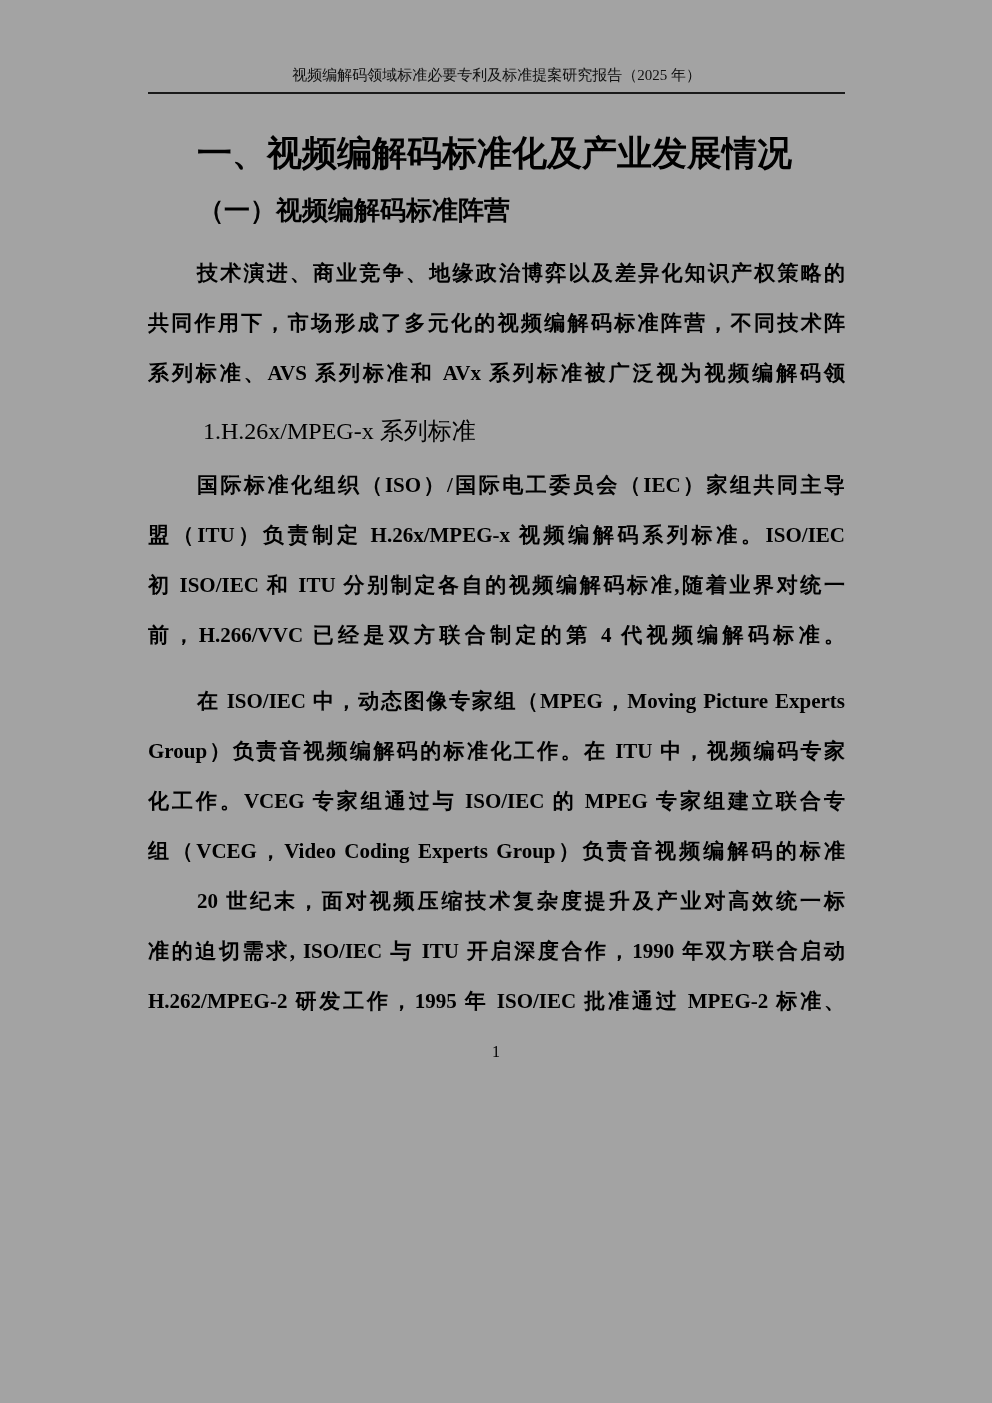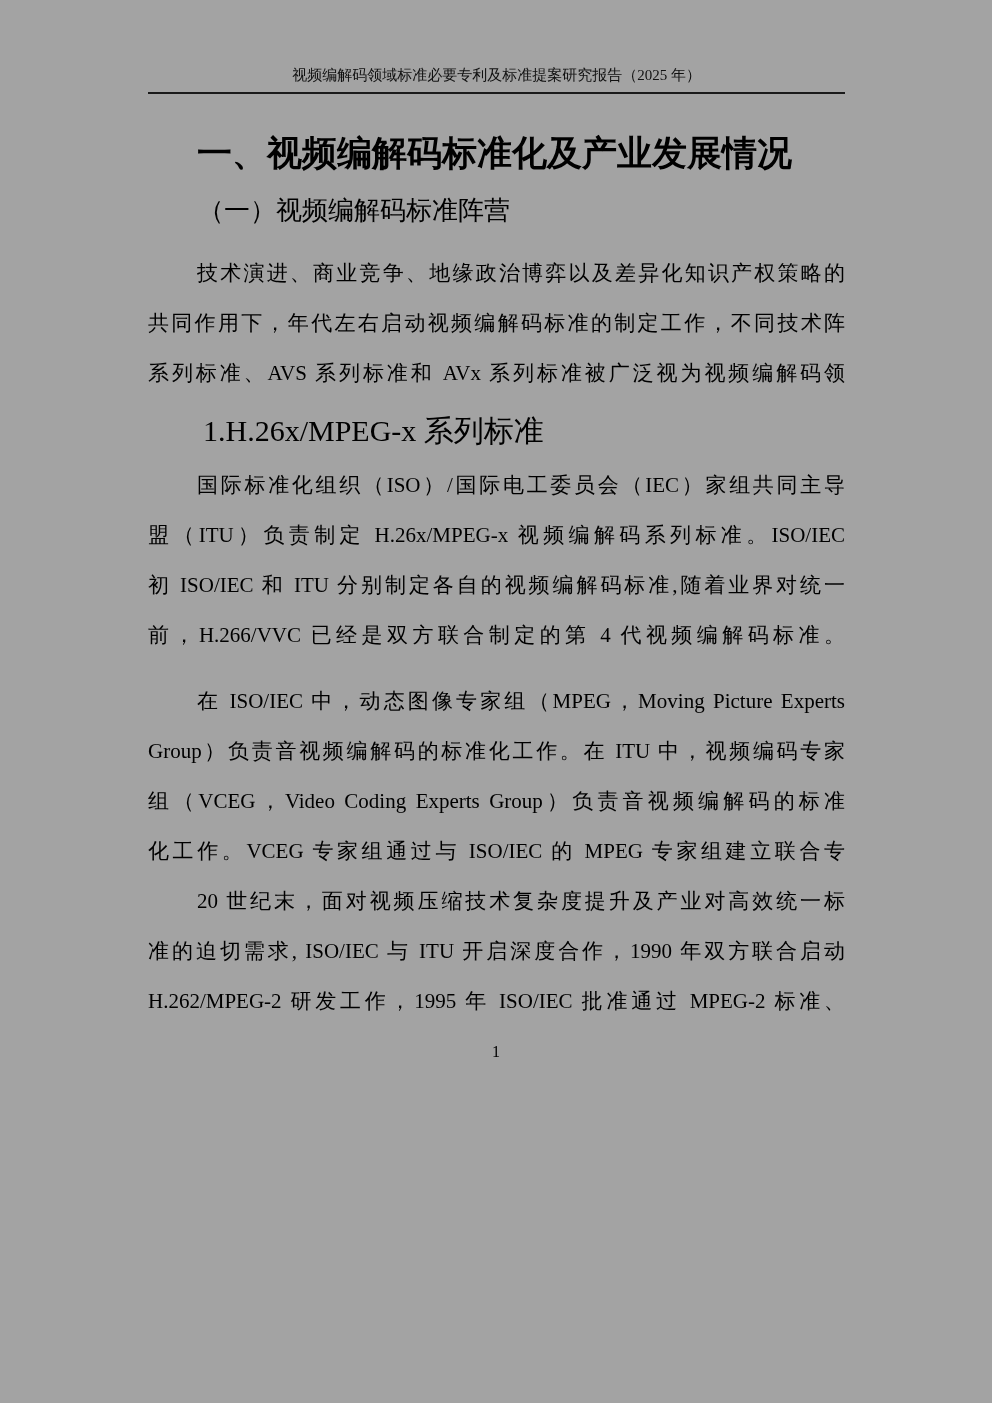--- a/index.html
+++ b/index.html
@@ -29,37 +29,37 @@
   .content { margin: 0 147px 0 148px; }
   .title {
     margin: 41px 0 0 49px;
     font-family: "Liberation Sans", "DejaVu Sans", sans-serif;
     font-weight: bold;
     font-size: 35px;
     line-height: 36px;
   }
   .subtitle {
     margin: 23px 0 0 50px;
-    font-weight: normal;
+    font-weight: bold;
     font-size: 26px;
     line-height: 33px;
   }
   #body-blocks { margin-top: 21px; }
   .para { font-size: 21px; line-height: 50px; }
-  .para .line { height: 50px; overflow: hidden; white-space: nowrap; }
+  .para .line { height: 50px; overflow: hidden; white-space: nowrap; font-weight: bold; }
   .para .line.j {
     text-align: justify;
     text-align-last: justify;
     text-justify: inter-ideograph;
   }
   .para .line.indent { text-indent: 49px; }
   .block-para-3 { margin-top: 16px; }
   .heading3 {
     margin: 18px 0 14px 55px;
-    font-size: 30px;
+    font-size: 24px;
     line-height: 30px;
   }
   
   .footer {
     margin-top: 15px;
     text-align: center;
     font-size: 16px;
     line-height: 22px;
   }
 </style>
@@ -73,35 +73,35 @@
   </div>
 
   <div class="content">
     <div class="title">一、视频编解码标准化及产业发展情况</div>
 
     <div class="subtitle">（一）视频编解码标准阵营</div>
 
     <div id="body-blocks">
         <div class="para block-para-1">
           <div class="line j indent">技术演进、商业竞争、地缘政治博弈以及差异化知识产权策略的</div>
-          <div class="line j">共同作用下，年代左右启动视频编解码标准的制定工作，不同技术阵</div>
+          <div class="line j">共同作用下，市场形成了多元化的视频编解码标准阵营，不同技术阵</div>
           <div class="line j">系列标准、AVS 系列标准和 AVx 系列标准被广泛视为视频编解码领</div>
         </div>
         <div class="heading3">1.H.26x/MPEG-x 系列标准</div>
         <div class="para block-para-2">
           <div class="line j indent">国际标准化组织（ISO）/国际电工委员会（IEC）家组共同主导</div>
           <div class="line j">盟（ITU）负责制定 H.26x/MPEG-x 视频编解码系列标准。ISO/IEC</div>
           <div class="line j">初 ISO/IEC 和 ITU 分别制定各自的视频编解码标准,随着业界对统一</div>
           <div class="line j">前，H.266/VVC 已经是双方联合制定的第 4 代视频编解码标准。</div>
         </div>
         <div class="para block-para-3">
           <div class="line j indent">在 ISO/IEC 中，动态图像专家组（MPEG，Moving Picture Experts</div>
           <div class="line j">Group）负责音视频编解码的标准化工作。在 ITU 中，视频编码专家</div>
+          <div class="line j">化工作。VCEG 专家组通过与 ISO/IEC 的 MPEG 专家组建立联合专</div>
           <div class="line j">组（VCEG，Video Coding Experts Group）负责音视频编解码的标准</div>
-          <div class="line j">化工作。VCEG 专家组通过与 ISO/IEC 的 MPEG 专家组建立联合专</div>
         </div>
         <div class="para block-para-4">
           <div class="line j indent">20 世纪末，面对视频压缩技术复杂度提升及产业对高效统一标</div>
           <div class="line j">准的迫切需求, ISO/IEC 与 ITU 开启深度合作，1990 年双方联合启动</div>
           <div class="line j">H.262/MPEG-2 研发工作，1995 年 ISO/IEC 批准通过 MPEG-2 标准、</div>
         </div>
       </div>
   </div>
 
   <div class="footer">

